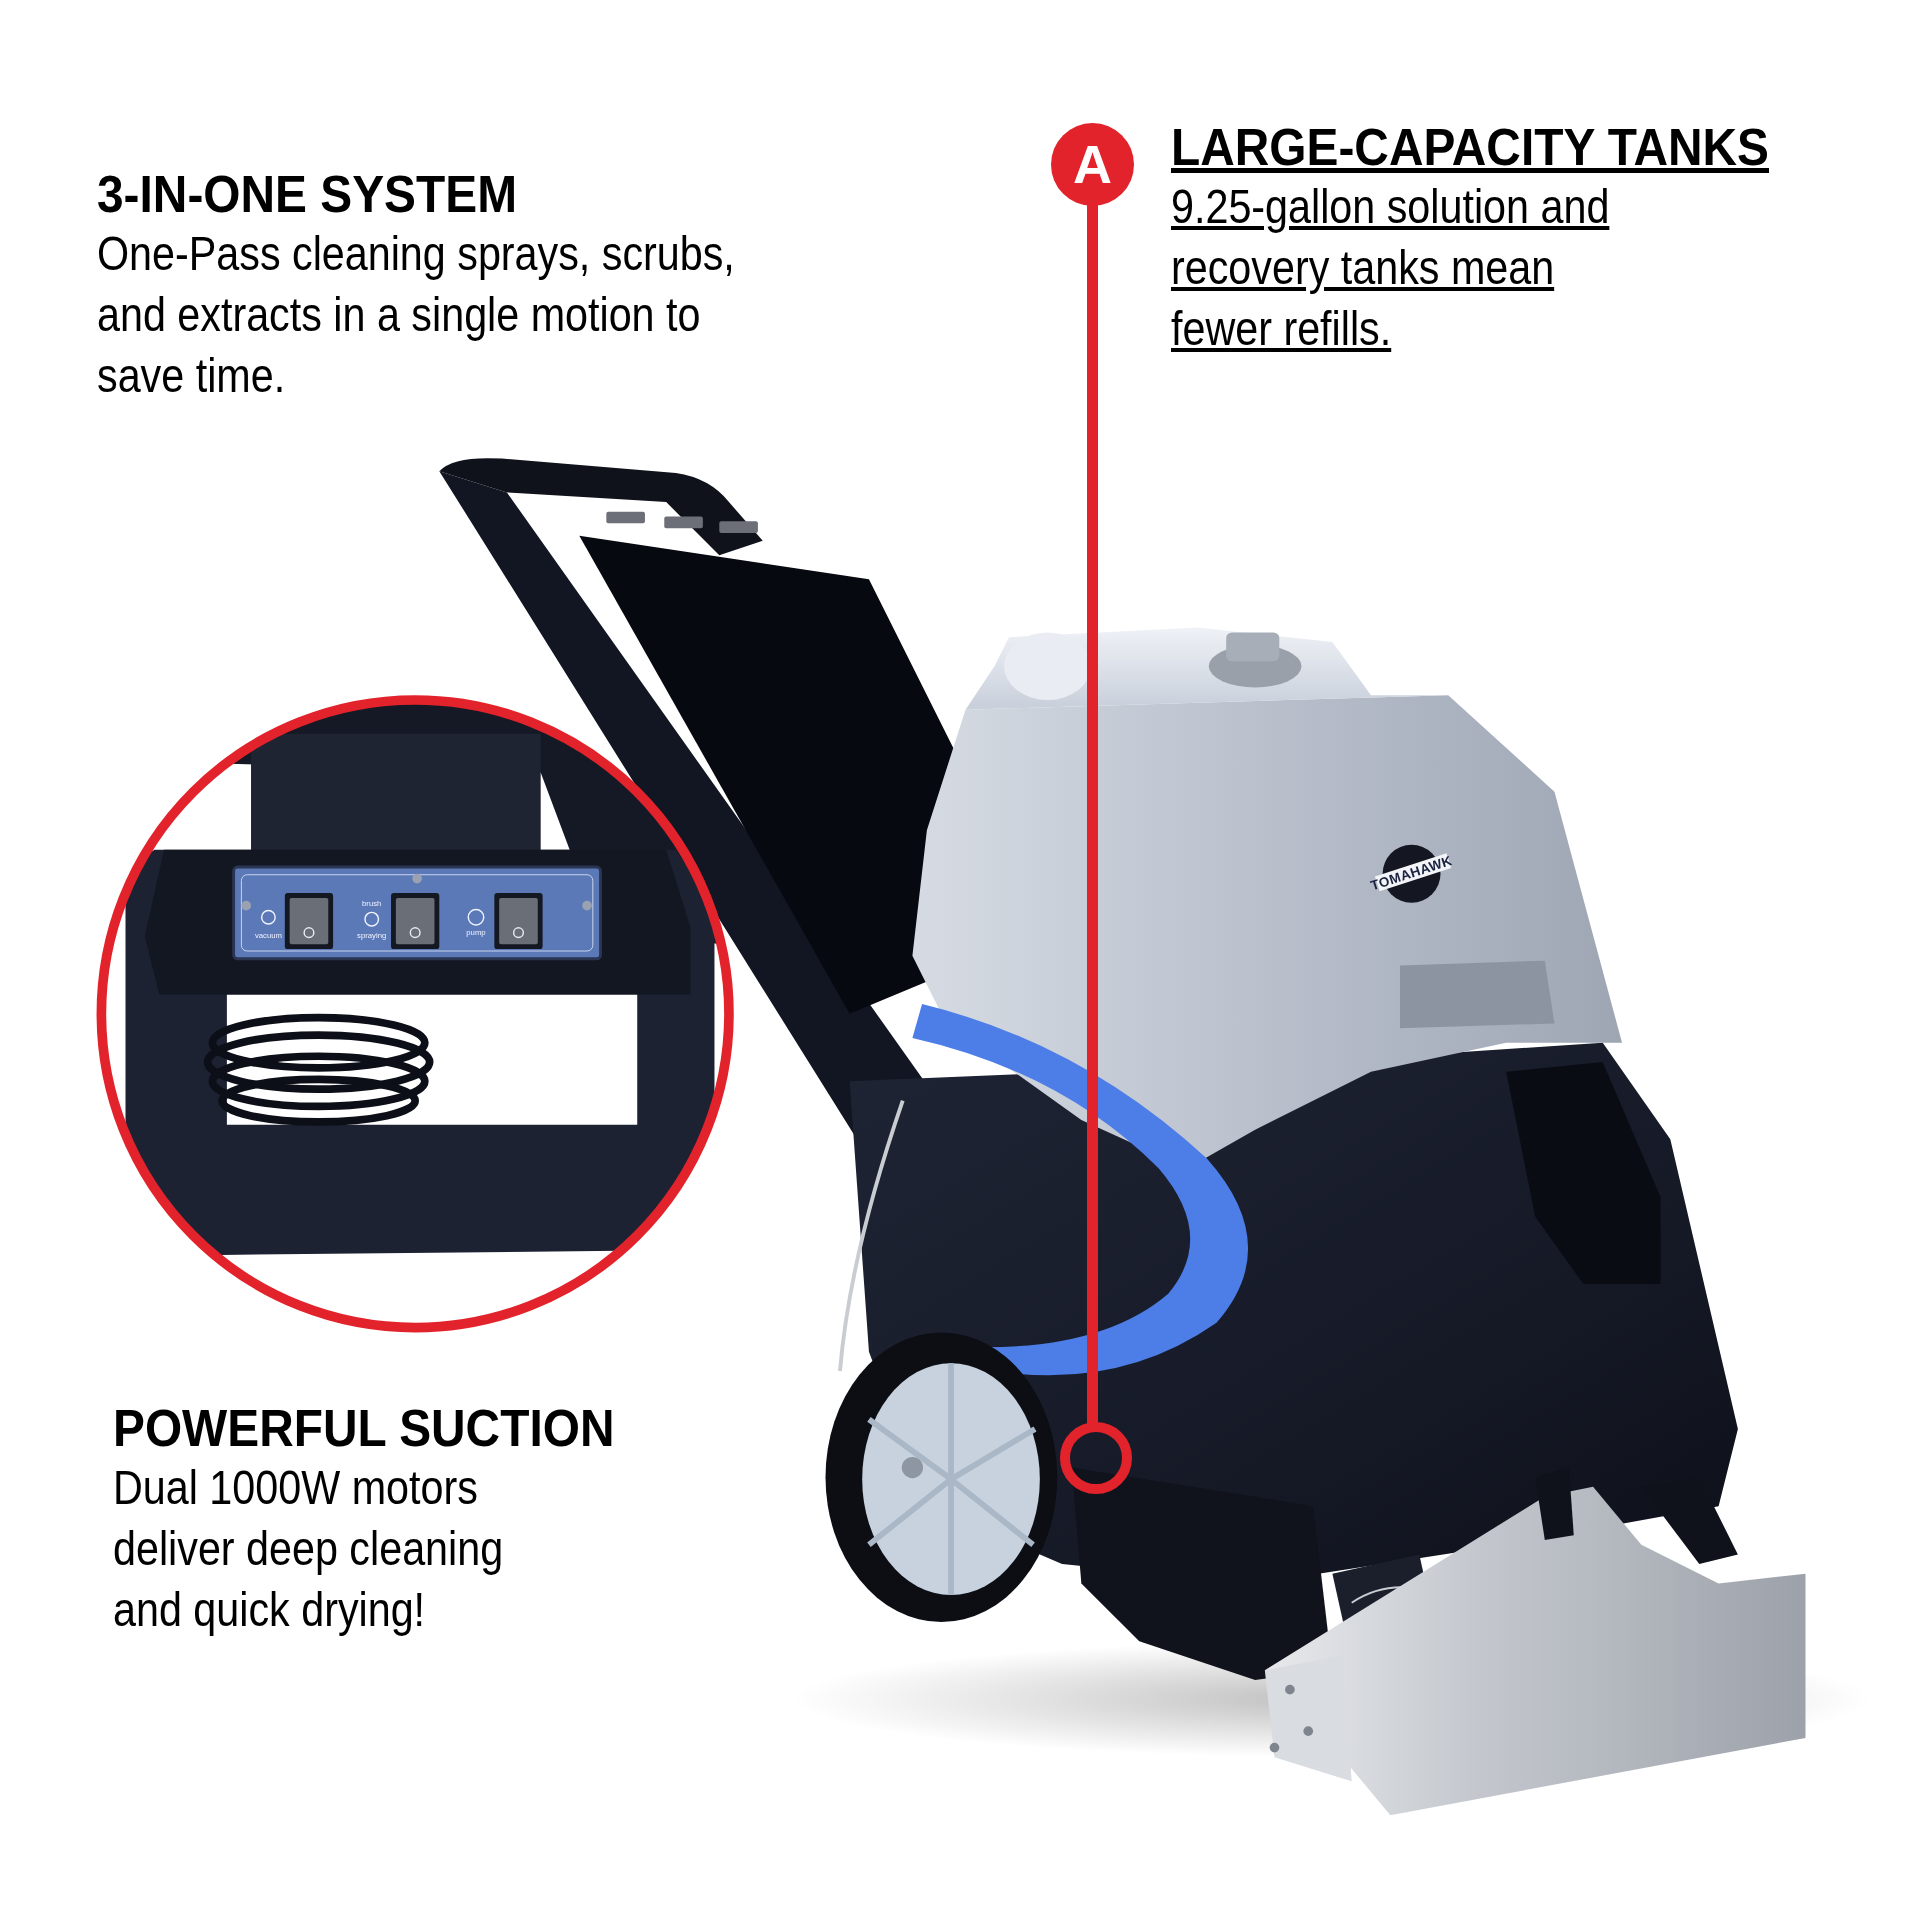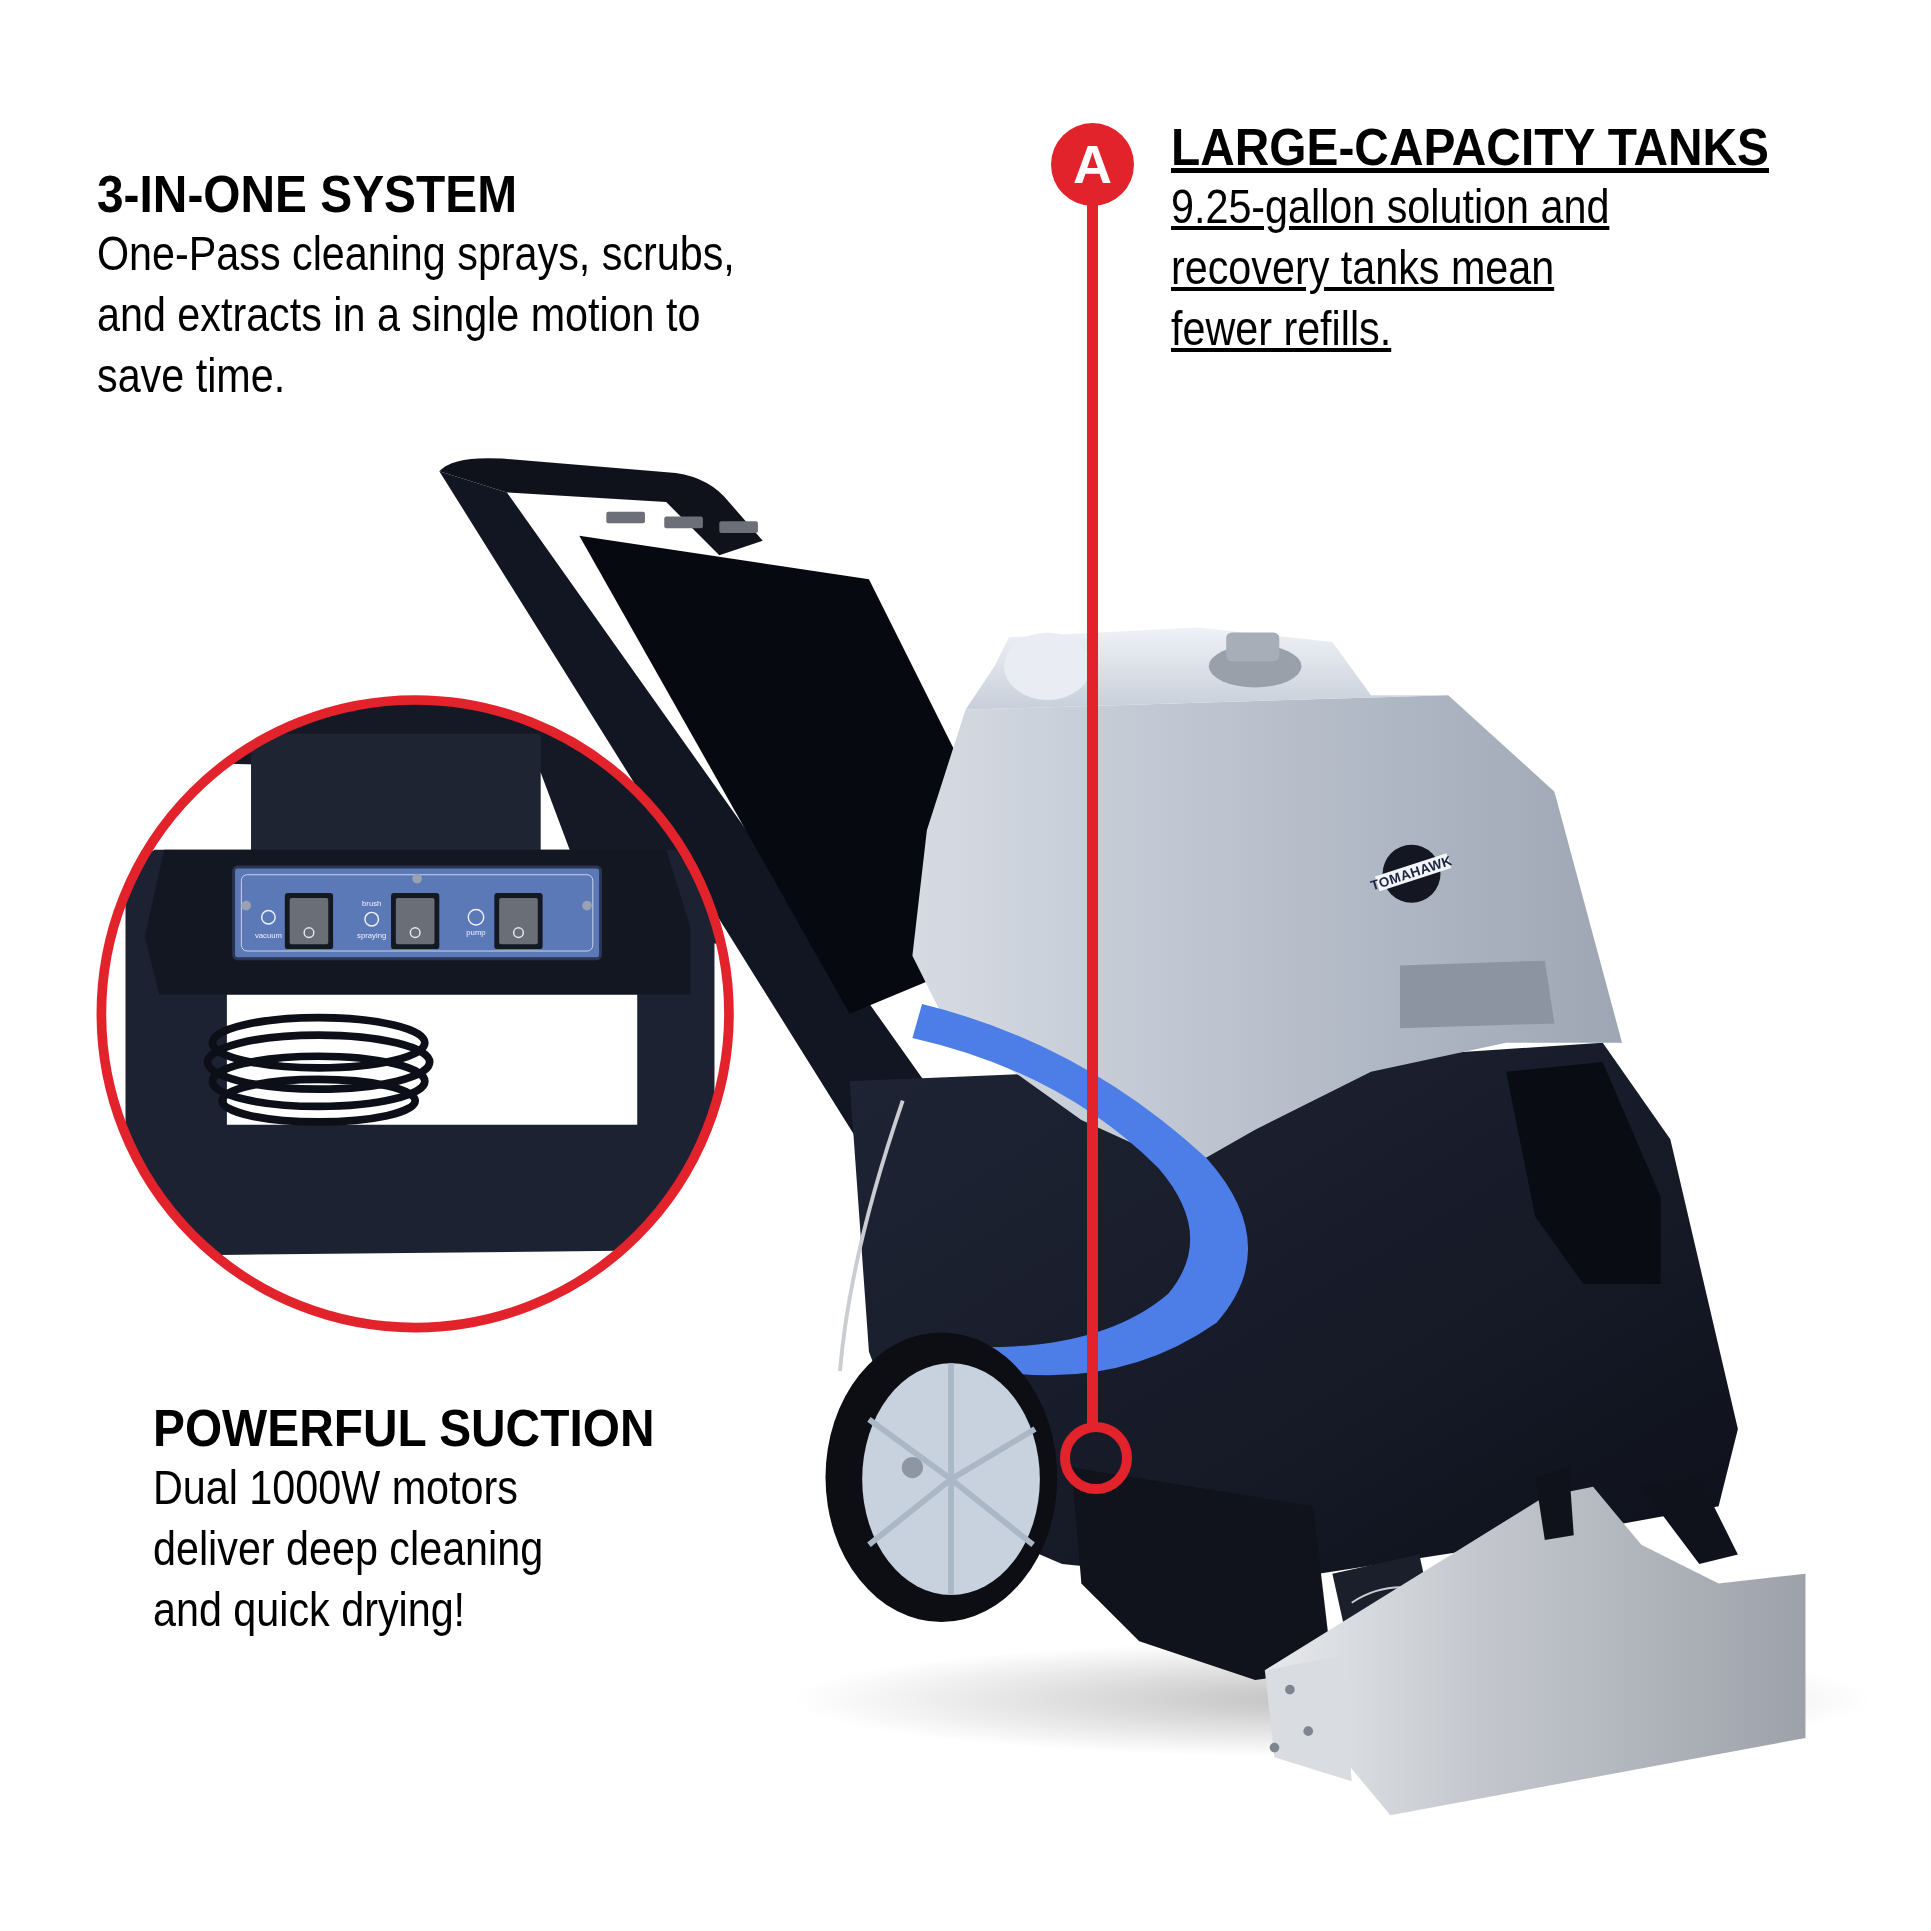--- a/index.html
+++ b/index.html
@@ -36,21 +36,21 @@
       font-size: 48px;
       line-height: 61px;
       transform: scaleX(0.86);
       transform-origin: left top;
       white-space: nowrap;
     }
     .feature p span { display: block; }
 
     #feature-3in1 { left: 97px; top: 121px; margin-top: 44px; }
     #feature-tanks { left: 1171px; top: 118px; text-decoration: underline; }
-    #feature-suction { left: 113px; top: 1399px; margin-left: 40px; }
+    #feature-suction { left: 113px; top: 1399px; }
 
     #machine-svg {
       position: absolute;
       left: 0; top: 0;
       width: 1931px; height: 1931px;
     }
 
     .marker-badge {
       position: absolute;
       left: 1051px;

